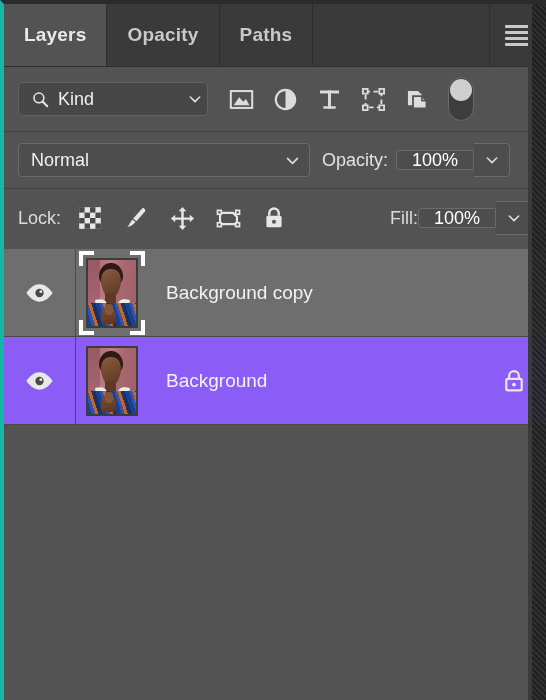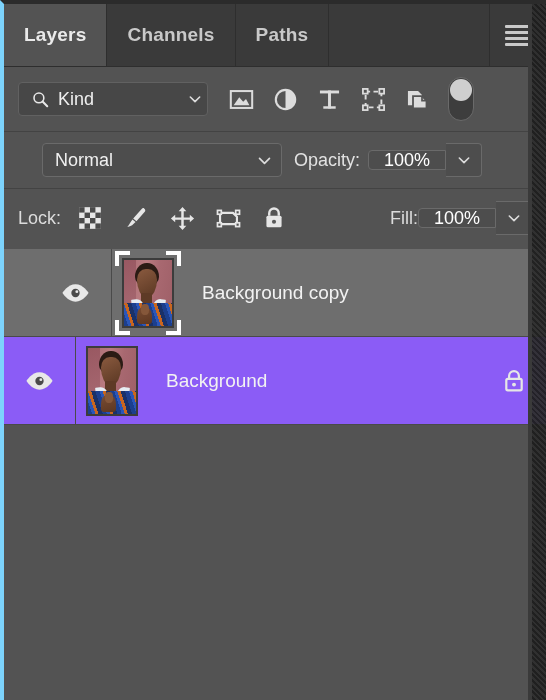--- a/index.html
+++ b/index.html
@@ -10,21 +10,21 @@
     background: #2b2b2b;
     font-family: "Liberation Sans", sans-serif;
     overflow: hidden;
   }
 
   #panel {
     position: relative;
     width: 546px;
     height: 700px;
     background: #535353;
-    border-left: 4px solid #7dd3fc;
+    border-left: 4px solid #14b8a6;
     border-top: 4px solid #2b2b2b;
   }
 
   
   .right-edge {
     position: absolute;
     top: 0; right: 0;
     width: 14px; height: 700px;
     background:
       repeating-linear-gradient(45deg, #1e1e1e 0 2px, #2f2f2f 2px 4px),
@@ -141,29 +141,28 @@
   
   .blend-row {
     height: 57px;
     background: #535353;
     display: flex;
     align-items: center;
     padding: 0 14px;
     border-bottom: 1px solid #434343;
   }
   .blend-select {
-    width: 240px; height: 34px;
+    width: 292px; height: 34px;
     background: #4d4d4d;
     border: 1px solid #6a6a6a;
     border-radius: 4px;
     display: flex;
     align-items: center;
     padding: 0 8px 0 12px;
     cursor: pointer;
-    margin-left: 24px;
   }
   .blend-name {
     flex: 1;
     color: #f0f0f0;
     font-size: 18px;
   }
   .opacity-label {
     color: #e2e2e2;
     font-size: 18px;
     margin-left: 12px;
@@ -233,21 +232,21 @@
   }
   .layer-row {
     height: 88px;
     display: flex;
     align-items: center;
     border-bottom: 1px solid #4a4a4a;
     background: #8b5cf6;
     cursor: pointer;
     position: relative;
   }
-  .layer-row.selected { background: #6e6e6e; padding-left: 36px; }
+  .layer-row.selected { background: #6e6e6e; }
   .eye-cell {
     width: 72px;
     height: 100%;
     display: flex;
     align-items: center;
     justify-content: center;
     border-right: 1px solid #4a4a4a;
   }
   .thumb-cell {
     width: 72px;
@@ -358,21 +357,21 @@
 </head>
 <body>
 
 <div id="panel">
 
   <div class="tabbar">
     <div class="tab active">
       <span>Layers</span>
     </div>
     <div class="tab">
-      <span>Channels</span>
+      <span>Opacity</span>
     </div>
     <div class="tab">
       <span>Paths</span>
     </div>
     <div class="tab-filler"></div>
     <div class="menu-btn">
       <div class="hamburger">
         <i></i>
           <i></i>
           <i></i>

